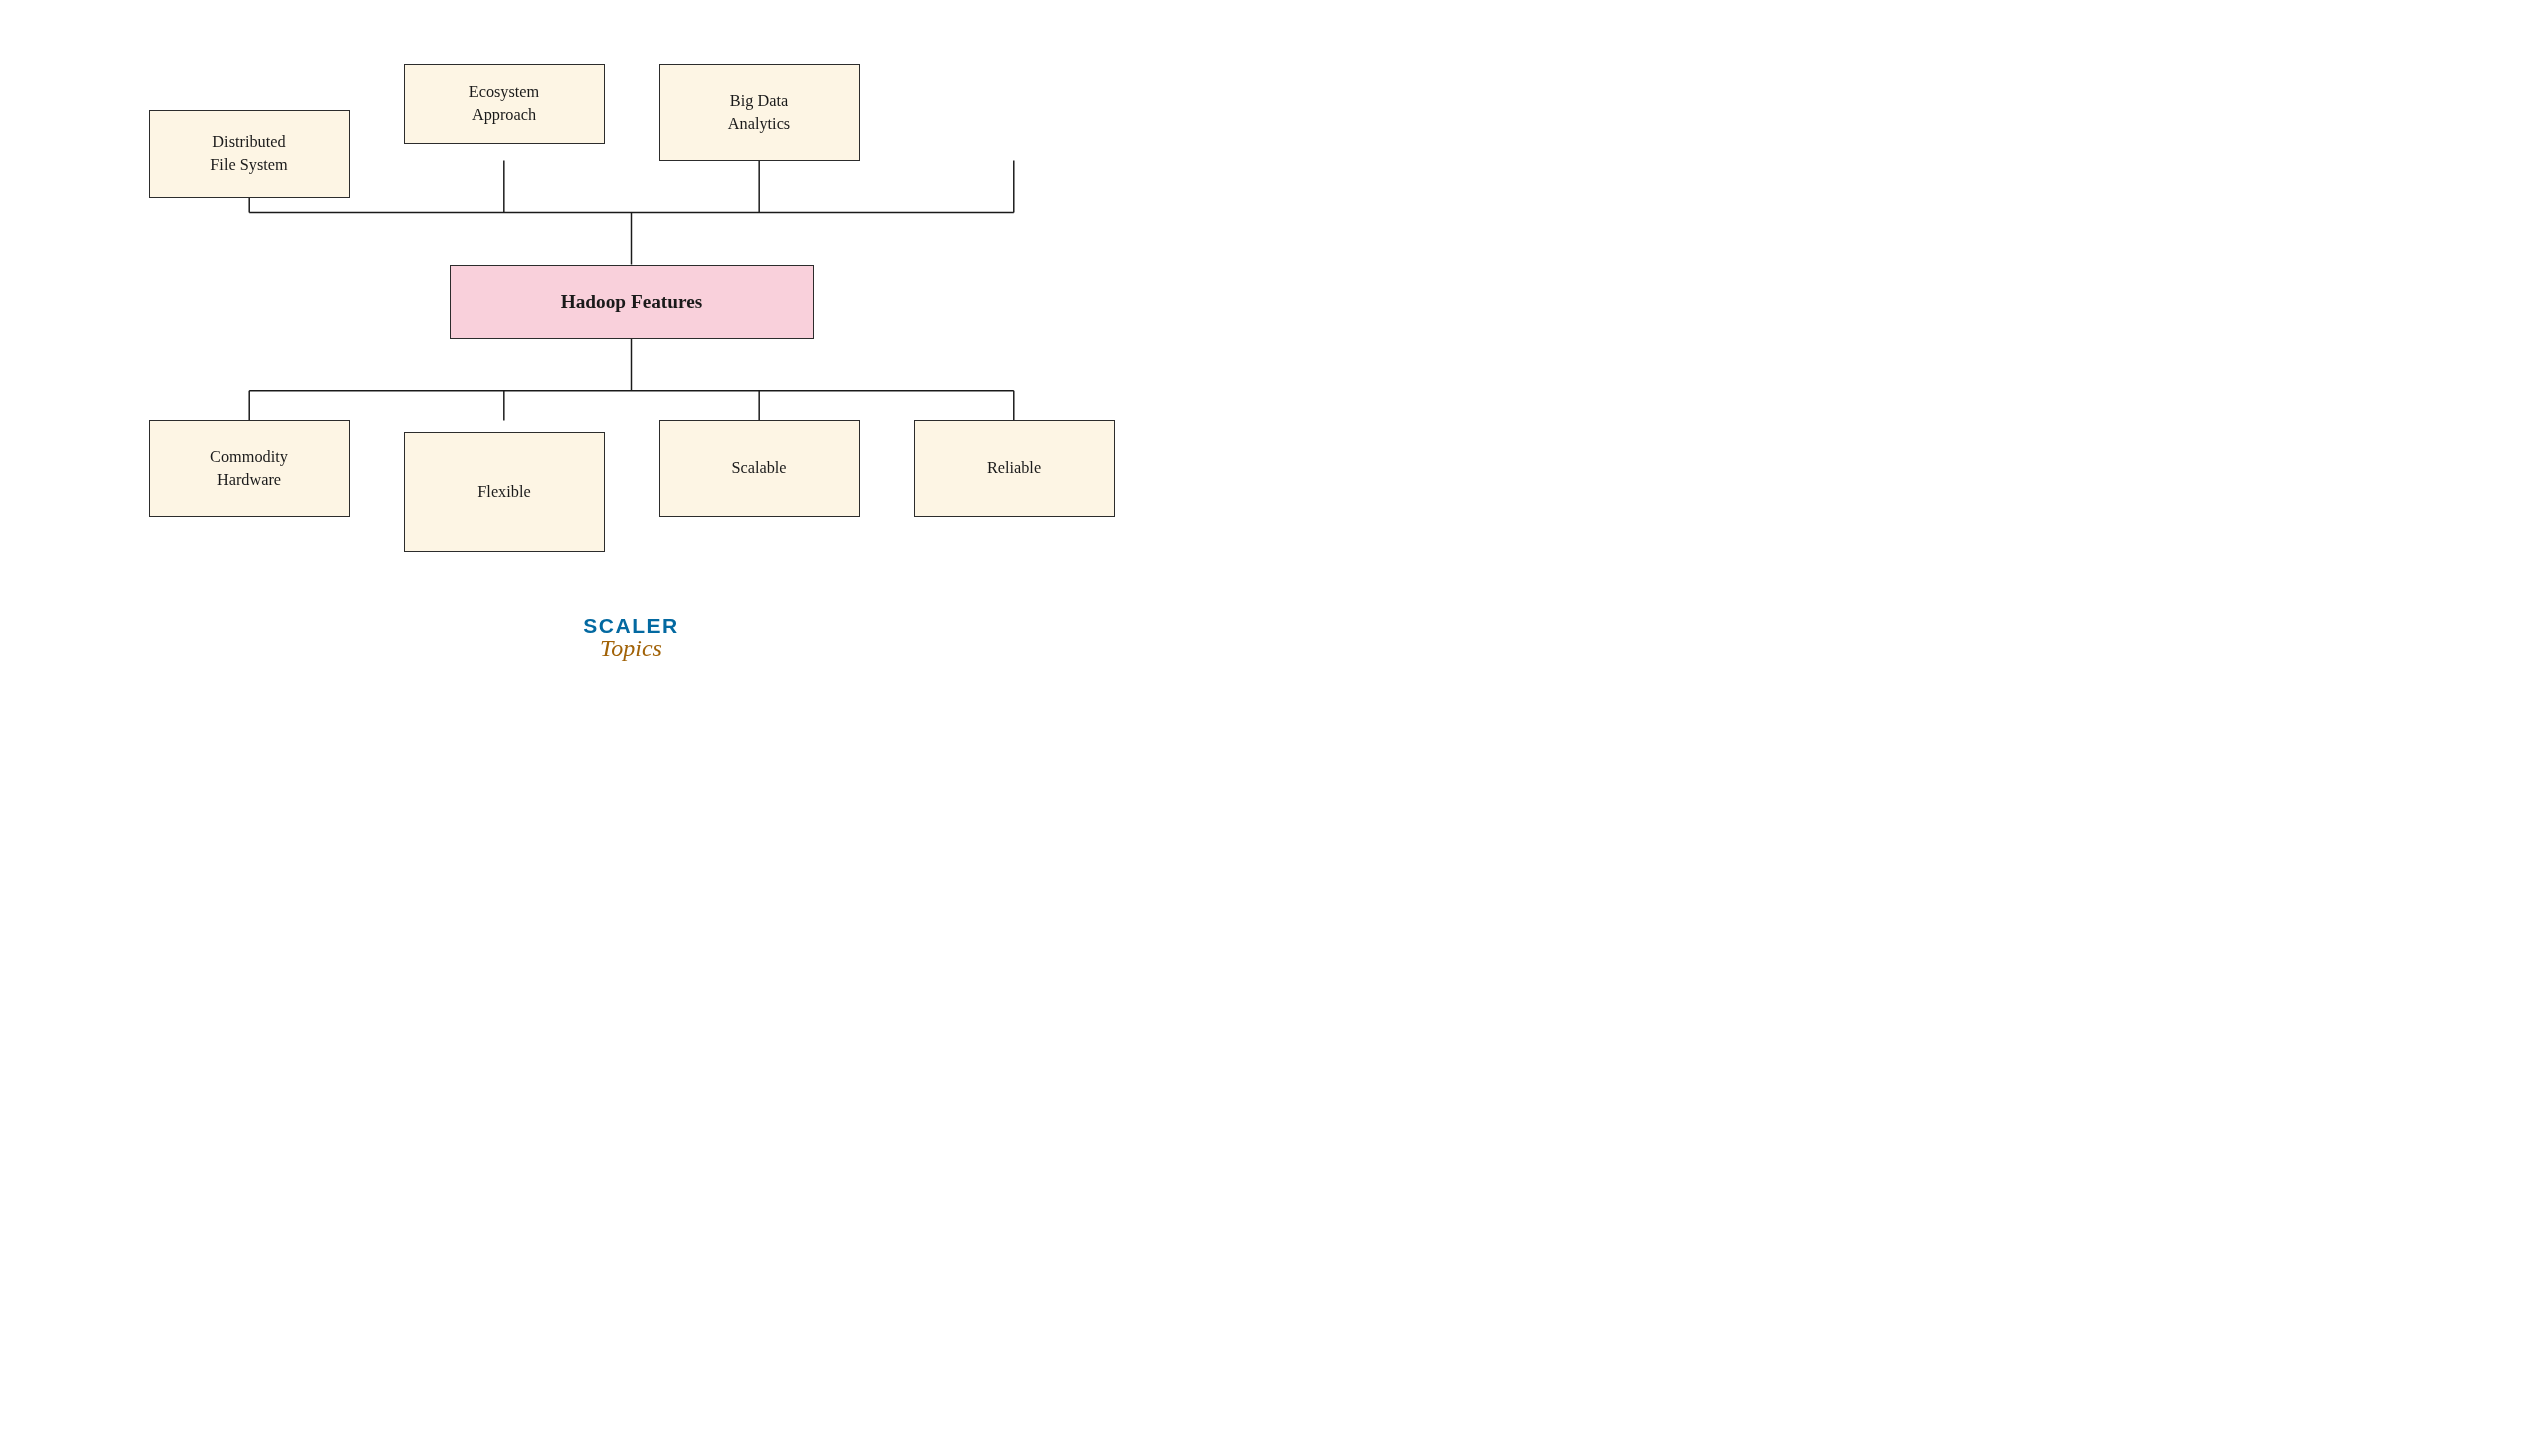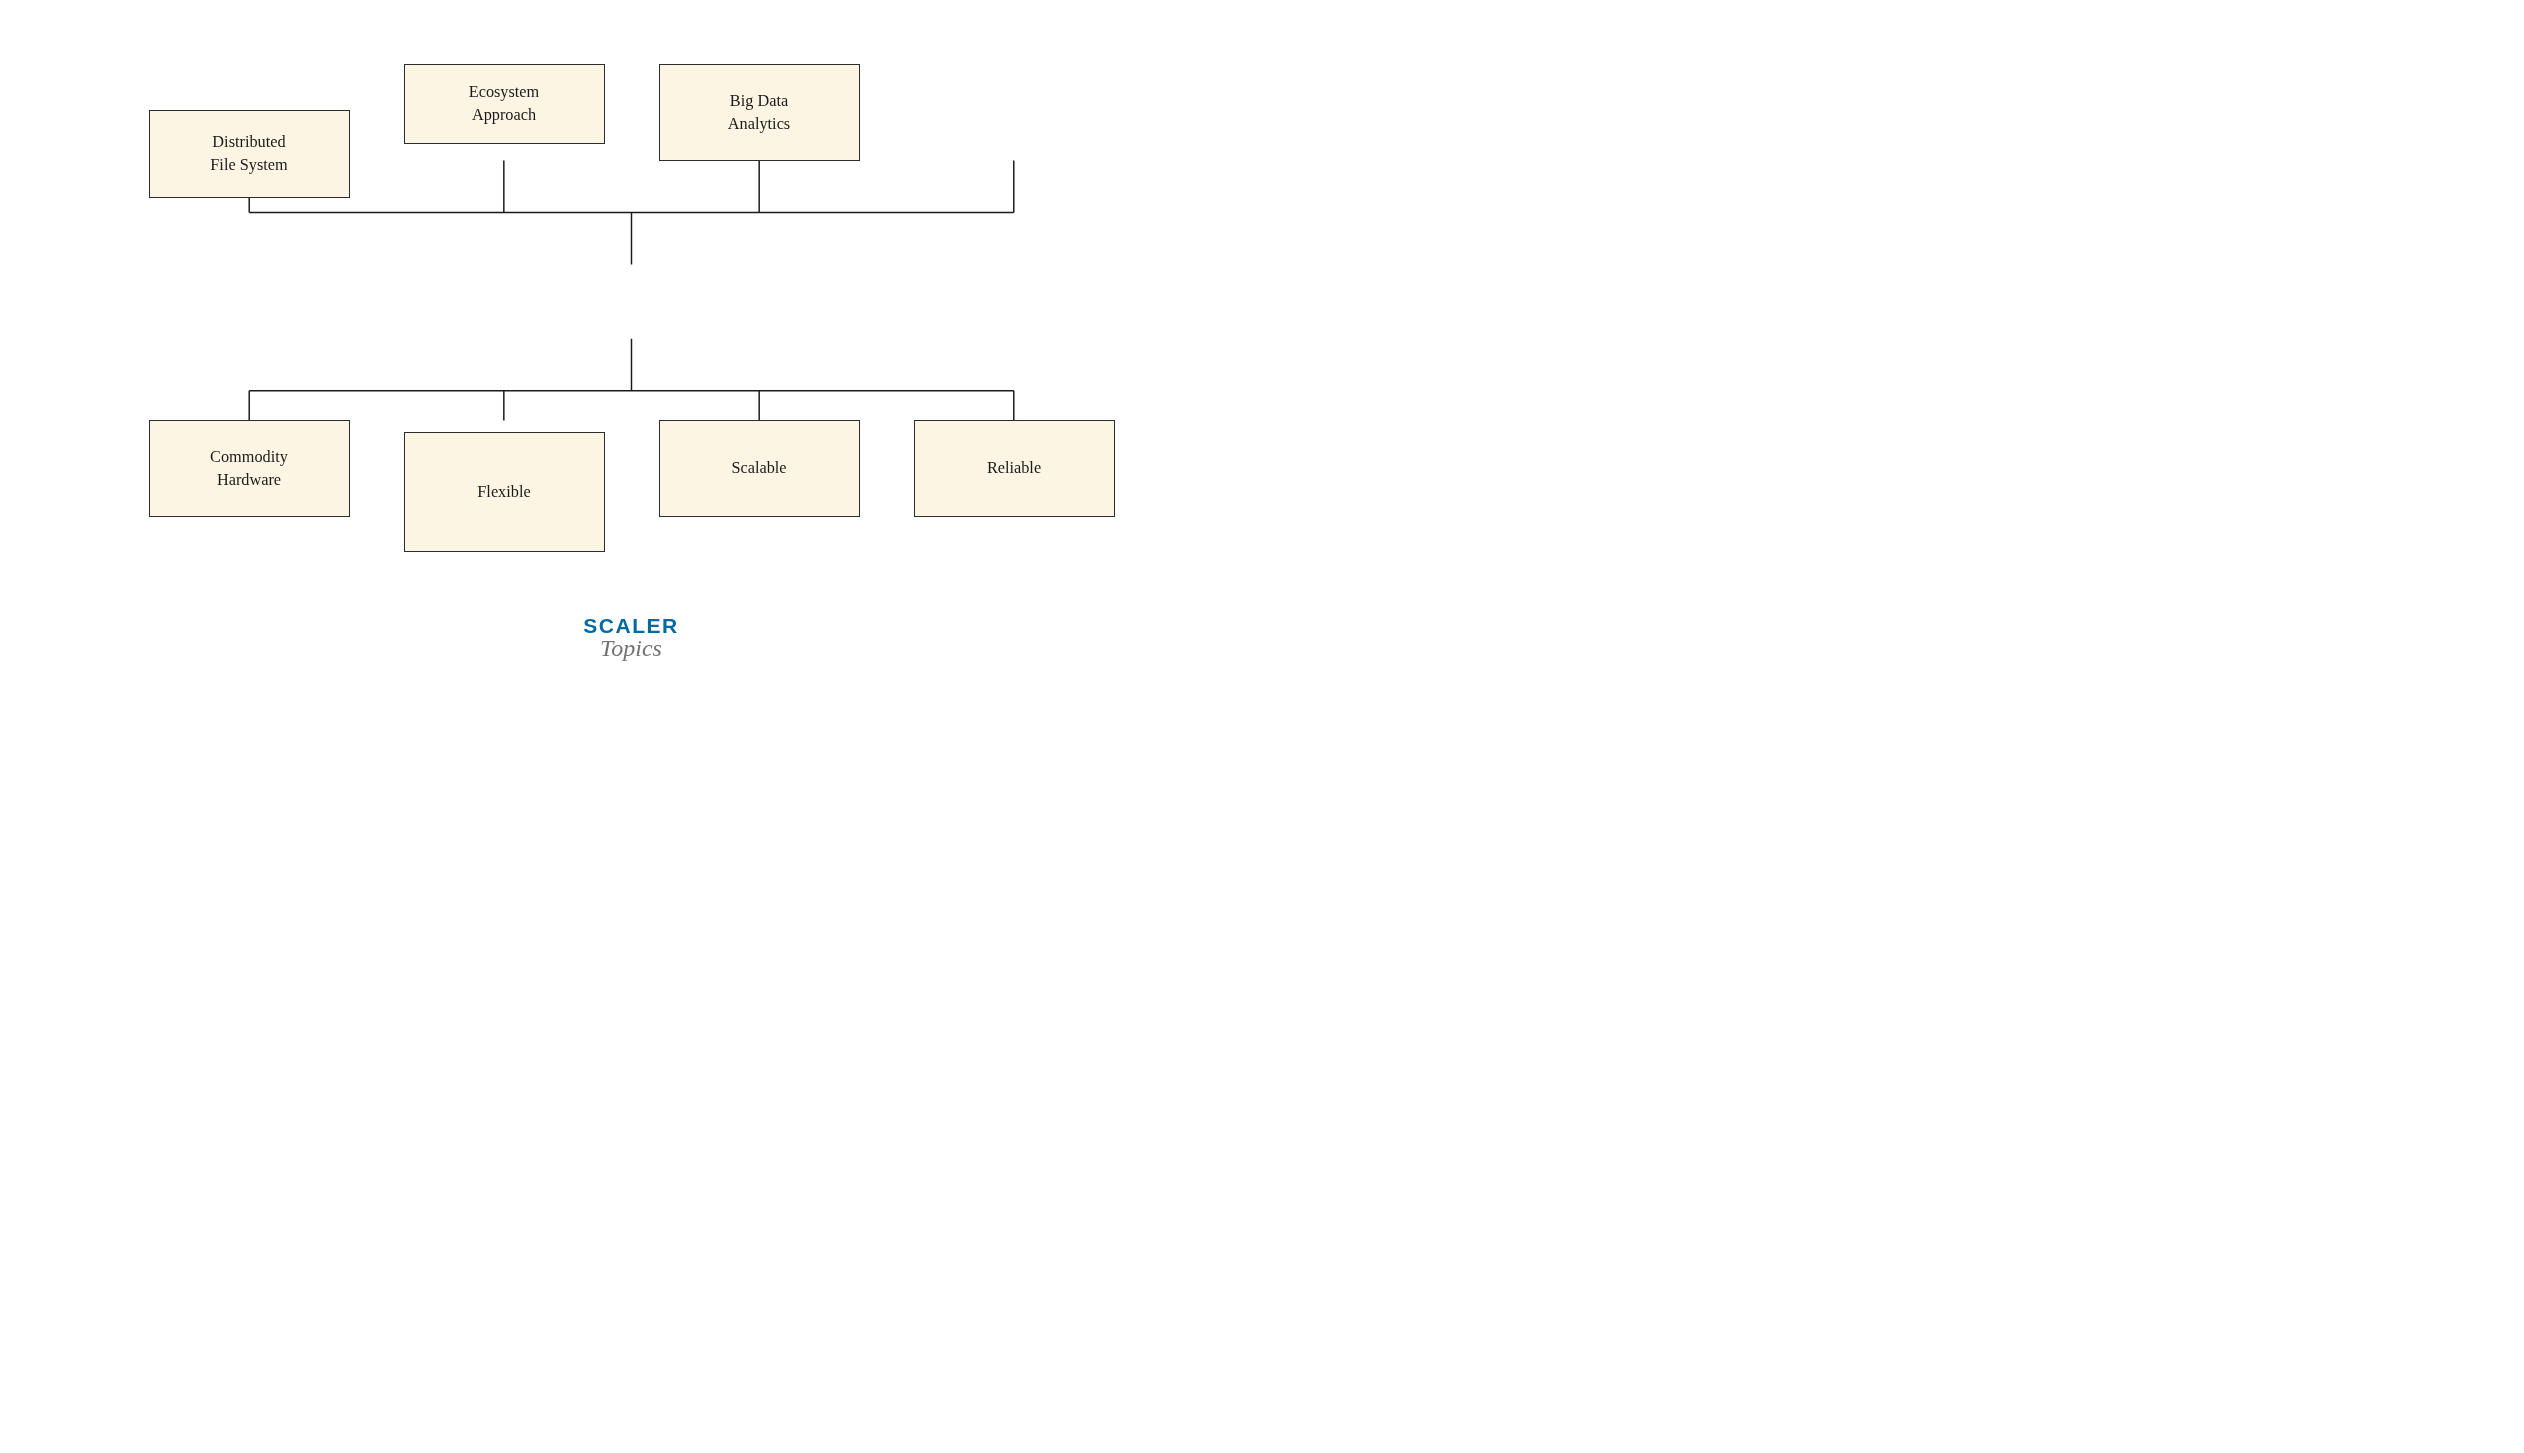--- a/index.html
+++ b/index.html
@@ -83,21 +83,21 @@
       font-weight: 900;
       font-size: 21px;
       color: #0369a1;
       letter-spacing: 1.5px;
       display: block;
     }
 
     .logo-topics {
       font-family: 'Georgia', cursive;
       font-size: 24px;
-      color: #737373;
+      color: #a16207;
       font-style: italic;
       display: block;
       margin-top: -3px;
     }
   </style>
 </head>
 <body>
 
 <div class="diagram-wrapper">
   <svg class="connector-svg" viewBox="0 0 1300 680" xmlns="http://www.w3.org/2000/svg">
@@ -127,20 +127,23 @@
 
   <div style="position:absolute; top:0; left:255px; width:201px; height:80px;" class="box top-box">
     <span>Ecosystem<br>Approach</span>
   </div>
 
   <div style="position:absolute; top:0; left:510px; width:201px; height:97px;" class="box top-box">
     <span>Big Data<br>Analytics</span>
   </div>
 
 
+  <div style="position:absolute; top:201px; left:301px; width:364px; height:74px;" class="box center-box">
+    <span>Hadoop Features</span>
+  </div>
 
   <div style="position:absolute; top:356px; left:0; width:201px; height:97px;" class="box bottom-box">
     <span>Commodity<br>Hardware</span>
   </div>
 
   <div style="position:absolute; top:368px; left:255px; width:201px; height:120px;" class="box bottom-box">
     <span>Flexible</span>
   </div>
 
   <div style="position:absolute; top:356px; left:510px; width:201px; height:97px;" class="box bottom-box">

